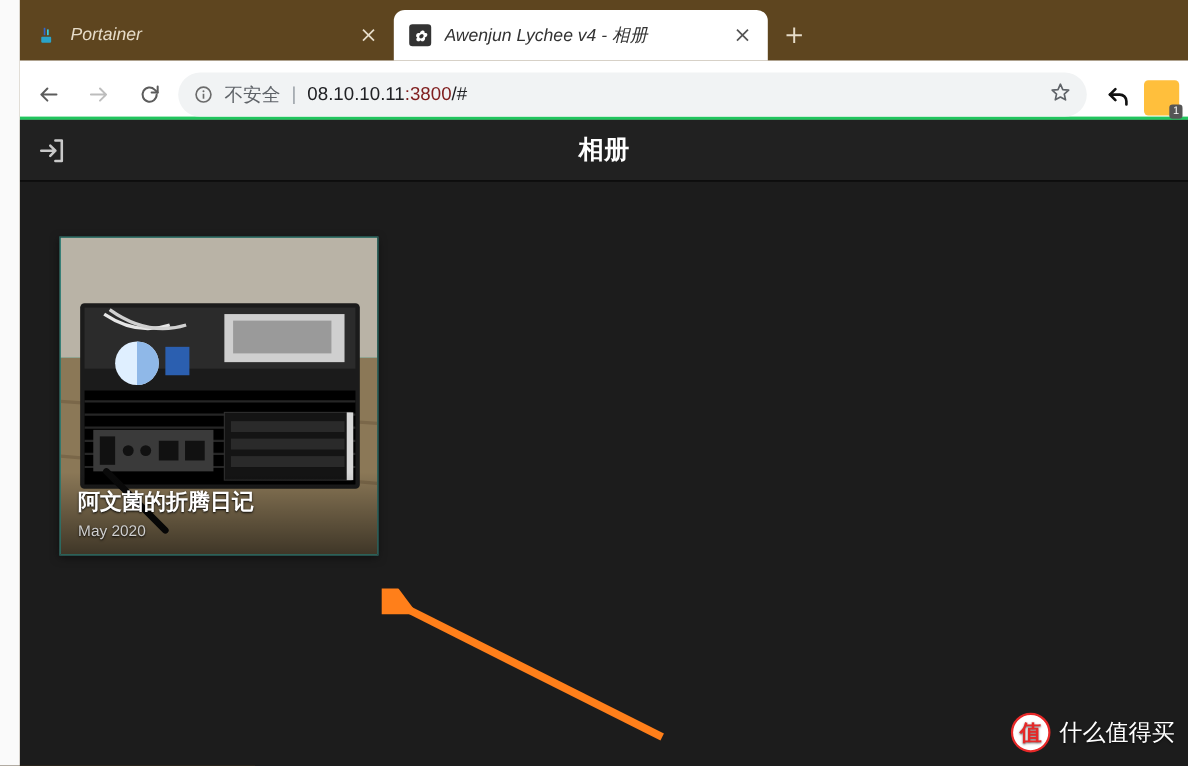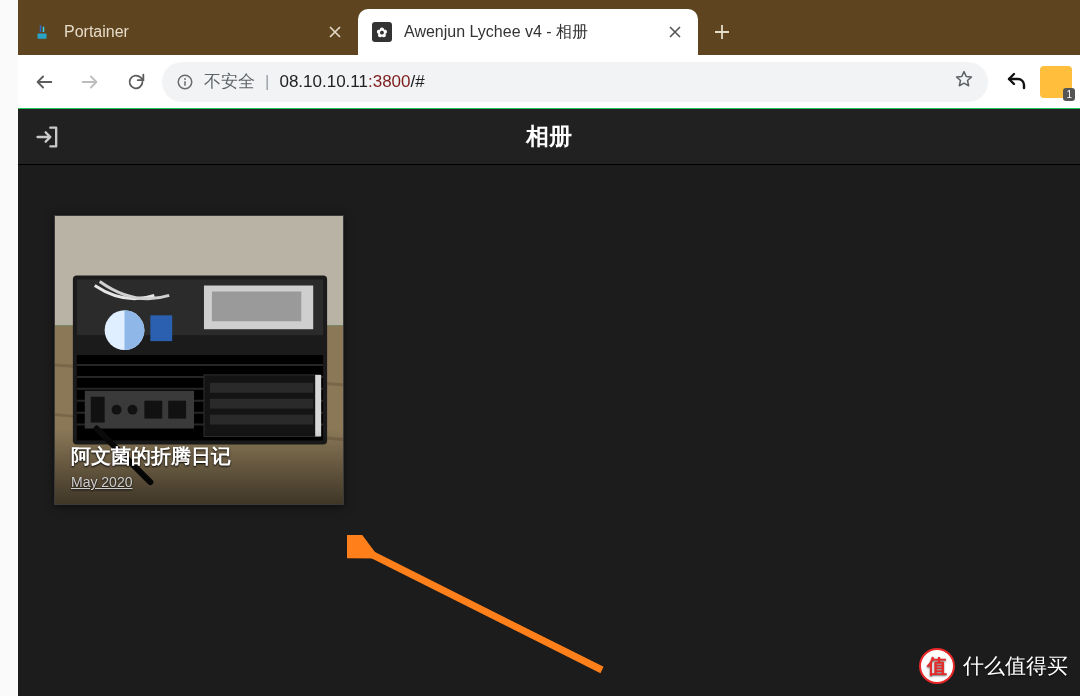--- a/index.html
+++ b/index.html
@@ -31,20 +31,21 @@
     height: 46px;
     width: 340px;
     margin-top: 9px;
     border-radius: 10px 10px 0 0;
     display: flex;
     align-items: center;
     padding: 0 14px;
     color: #e8e0d6;
     font-size: 16px;
     position: relative;
+    font-style: italic;
   }
   .tab.inactive { background: transparent; color: #e6dcc9; }
   .tab.active { background: #ffffff; color: #333; }
   .tab .favicon {
     width: 20px; height: 20px; margin-right: 12px;
     display: flex; align-items: center; justify-content: center;
     flex-shrink: 0;
   }
   .tab .label { flex: 1; white-space: nowrap; overflow: hidden; text-overflow: ellipsis; }
   .tab .close { width: 18px; height: 18px; display:flex; align-items:center; justify-content:center; color: inherit; }
@@ -57,24 +58,24 @@
     width:36px;height:36px;margin:0 6px 5px 6px;
     display:flex;align-items:center;justify-content:center;
     color:#e6dcc9;font-size:22px;
   }
 
   
   .toolbar {
     position:absolute;
     left:18px; top:55px; right:0; height:54px;
     background:#ffffff;
-    display:flex; align-items:center;
+    display:flex; align-items:flex-end;
     padding: 0 8px 0 6px;
     gap: 6px;
-    border-bottom: 1px solid #22c55e;
+    border-bottom: 3px solid #22c55e;
   }
   .nav-btn {
     width:40px;height:40px;display:flex;align-items:center;justify-content:center;
     color:#5c5c5c;
   }
   .nav-btn.dim { color:#bdbdbd; }
   .addr {
     flex:1; height:40px; border-radius:20px;
     background:#f1f3f4;
     display:flex; align-items:center;
@@ -134,21 +135,21 @@
     overflow:hidden;
     box-shadow: 0 2px 8px rgba(0,0,0,.5);
   }
   .album svg.thumb { position:absolute; inset:0; width:100%; height:100%; }
   .album .overlay {
     position:absolute; left:0; right:0; bottom:0;
     padding:14px 16px 14px 16px;
     background:linear-gradient(to top, rgba(0,0,0,.55), rgba(0,0,0,0));
   }
   .album .title { color:#fff; font-size:20px; font-weight:700; text-shadow:0 1px 2px #000; }
-  .album .date { color:#cfcfcf; font-size:14px; margin-top:4px; text-shadow:0 1px 2px #000;text-decoration:underline;}
+  .album .date { color:#cfcfcf; font-size:14px; margin-top:4px; text-shadow:0 1px 2px #000;}
 
   
   .arrow {
     position:absolute;
     left:329px; top:426px;
     pointer-events:none;
   }
 
   
   .watermark {

